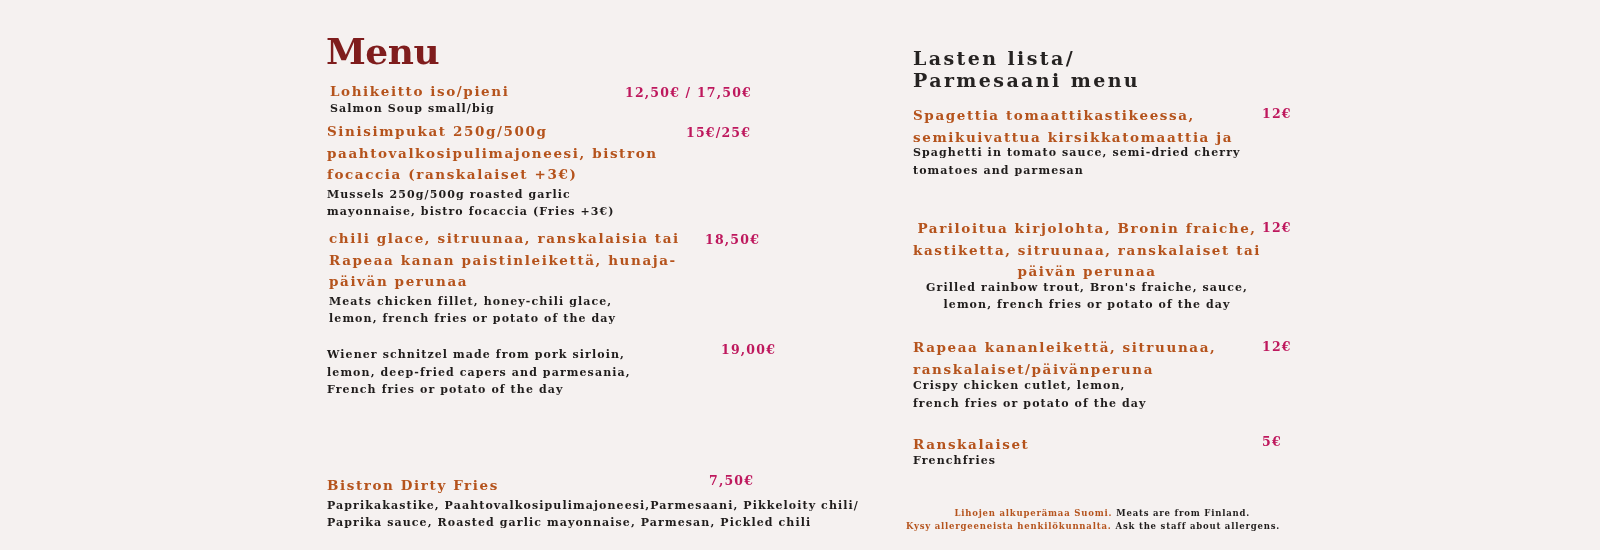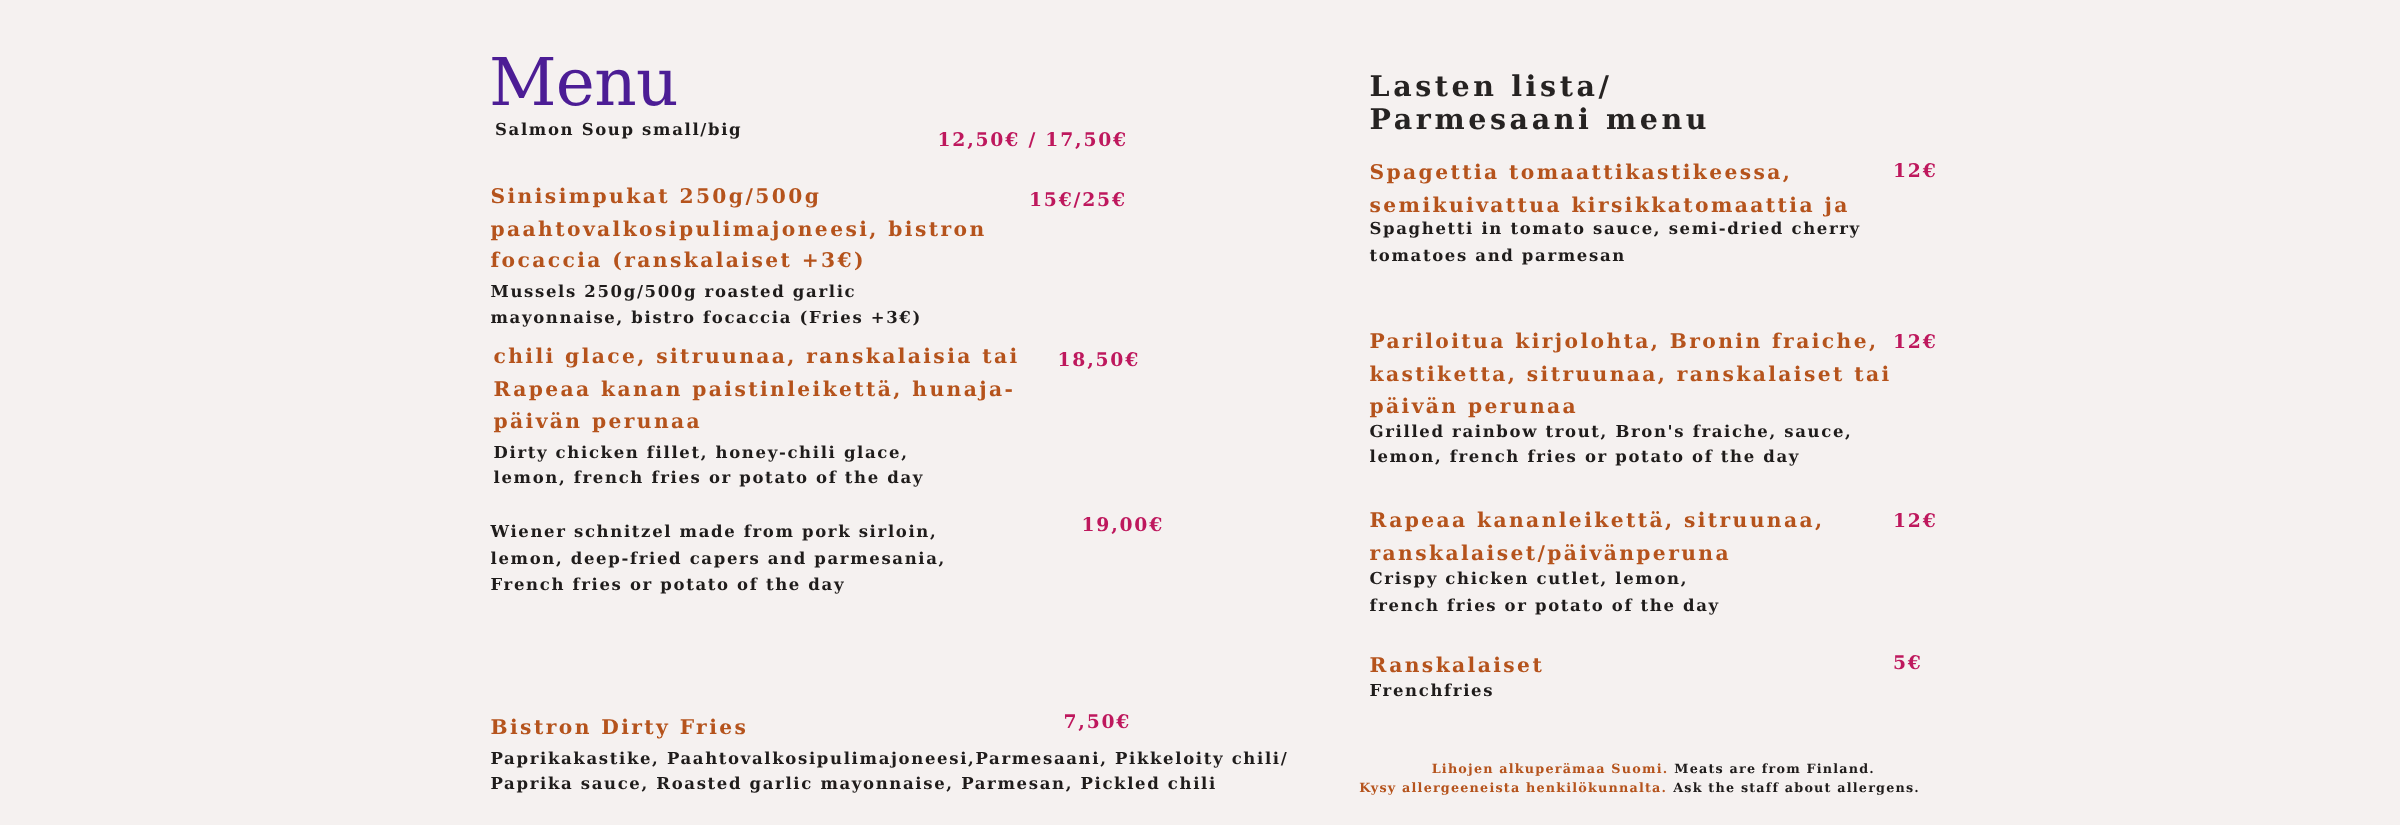--- a/index.html
+++ b/index.html
@@ -6,22 +6,22 @@
   body {
     width: 1600px; height: 550px; overflow: hidden;
     background: #f5f1f0;
     position: relative;
     font-family: "DejaVu Serif", "Liberation Serif", serif;
     color: #1f1c1b;
   }
   .abs { position: absolute; }
   .title {
     font-family: "DejaVu Serif", serif;
-    font-weight: 400; font-size: 44px; letter-spacing: -0.5px;
-    color: #4c1d95;
+    font-weight: 700; font-size: 36px; letter-spacing: -0.5px;
+    color: #7f1d1d;
   }
   .kids-title {
     font-weight: bold; font-size: 19px; letter-spacing: 2.4px; line-height: 22px;
     color: #262322;
   }
   .name {
     color: #b5531c; font-weight: bold; font-size: 13.5px;
     letter-spacing: 1.6px; line-height: 21.5px;
   }
   .desc {
@@ -36,20 +36,23 @@
   .footer { font-size: 8.5px; font-weight: bold; letter-spacing: 0.8px; line-height: 13px; text-align: right; white-space: nowrap; }
   .footer .fi { color: #b5531c; }
   .footer .en { color: #1f1c1b; margin-left: 4px; }
 </style>
 </head>
 <body>
 
 <div class="abs title" style="left:326px; top:30px;">Menu</div>
 
 <div class="abs" style="left:330px; top:81px;">
+  <div class="name">
+      <span class="line">Lohikeitto iso/pieni</span>
+    </div>
   <div class="desc" style="margin-top:-3px;">
       <span class="line">Salmon Soup small/big</span>
     </div>
 </div>
 <div class="abs price" style="left:625px; top:85px;">12,50€ / 17,50€</div>
 
 <div class="abs" style="left:327px; top:121px;">
   <div class="name">
     <span class="line">Sinisimpukat 250g/500g</span>
     <span class="line">paahtovalkosipulimajoneesi, bistron</span>
@@ -62,21 +65,21 @@
 </div>
 <div class="abs price" style="left:686px; top:125px;">15€/25€</div>
 
 <div class="abs" style="left:329px; top:228px;">
   <div class="name">
     <span class="line">chili glace, sitruunaa, ranskalaisia tai</span>
     <span class="line">Rapeaa kanan paistinleikettä, hunaja-</span>
     <span class="line">päivän perunaa</span>
   </div>
   <div class="desc">
-    <span class="line">Dirty chicken fillet, honey-chili glace,</span>
+    <span class="line">Meats chicken fillet, honey-chili glace,</span>
     <span class="line">lemon, french fries or potato of the day</span>
   </div>
 </div>
 <div class="abs price" style="left:705px; top:232px;">18,50€</div>
 
 <div class="abs" style="left:327px; top:338px;">
   <div class="desc" style="margin-top:8px;">
     <span class="line">Wiener schnitzel made from pork sirloin,</span>
     <span class="line">lemon, deep-fried capers and parmesania,</span>
     <span class="line">French fries or potato of the day</span>
@@ -105,21 +108,21 @@
     <span class="line">Spagettia tomaattikastikeessa,</span>
     <span class="line">semikuivattua kirsikkatomaattia ja</span>
   </div>
   <div class="desc" style="margin-top:-4px;">
     <span class="line">Spaghetti in tomato sauce, semi-dried cherry</span>
     <span class="line">tomatoes and parmesan</span>
   </div>
 </div>
 <div class="abs price" style="left:1262px; top:106px;">12€</div>
 
-<div class="abs" style="left:913px; top:218px;">
+<div class="abs" style="left:913px; top:218px;text-align:center;">
   <div class="name">
     <span class="line">Pariloitua kirjolohta, Bronin fraiche,</span>
     <span class="line">kastiketta, sitruunaa, ranskalaiset tai</span>
     <span class="line">päivän perunaa</span>
   </div>
   <div class="desc" style="margin-top:-4px;">
     <span class="line">Grilled rainbow trout, Bron's fraiche, sauce,</span>
     <span class="line">lemon, french fries or potato of the day</span>
   </div>
 </div>

